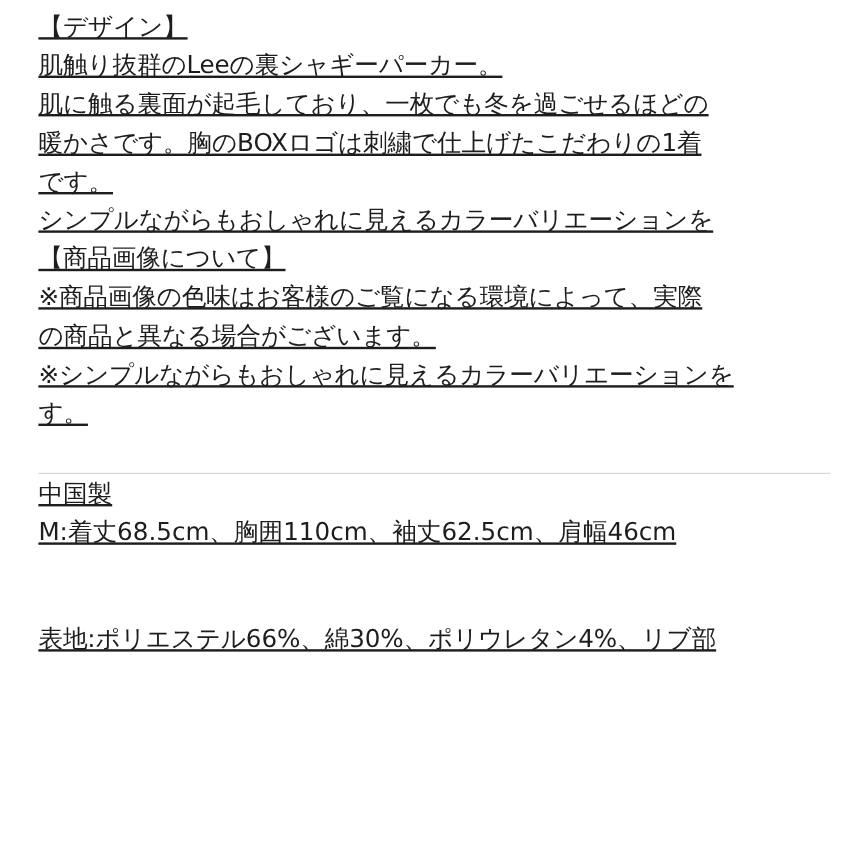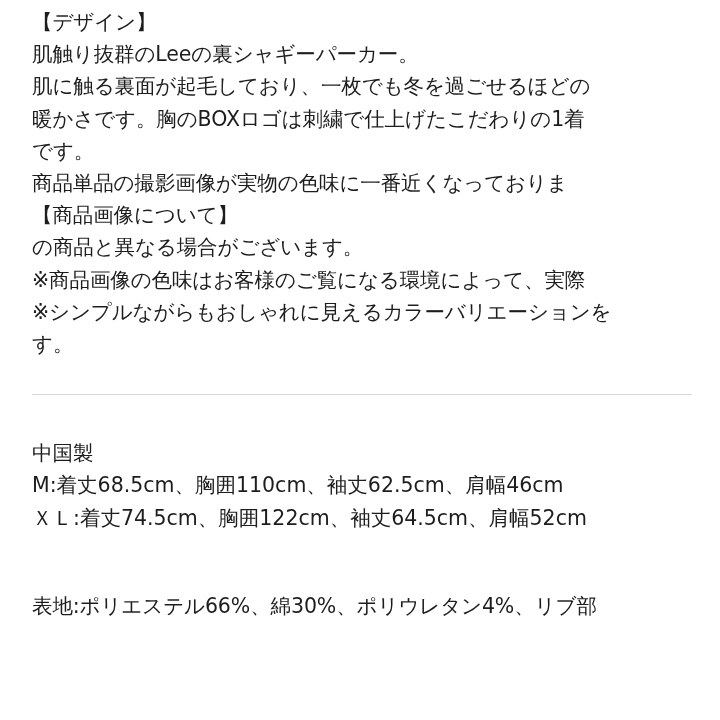--- a/index.html
+++ b/index.html
@@ -14,20 +14,21 @@
     font-family: "DejaVu Sans", "Liberation Sans", sans-serif;
     color: #1d1d1d;
     -webkit-font-smoothing: antialiased;
   }
   .page {
     width: 720px;
     height: 720px;
     box-sizing: border-box;
     padding: 6px 28px 0 32px;
     position: relative;
+    text-decoration: underline;
   }
   .block {
     margin: 0;
   }
   .line {
     font-size: 20.5px;
     line-height: 32.2px;
     letter-spacing: 0.1px;
     white-space: pre;
     color: #1d1d1d;
@@ -35,21 +36,20 @@
   .desc-block .line {
     letter-spacing: -0.1px;
   }
   .divider {
     border: 0;
     border-top: 1px solid #d8d8d8;
     margin: 34px 0 0 0;
     width: 100%;
   }
   .spec-block {
-    margin-top: 42px;
   }
   .spec-block .line {
     letter-spacing: 0px;
   }
   .material-block {
     margin-top: 56px;
   }
   .material-block .line {
     letter-spacing: -0.1px;
   }
@@ -58,33 +58,32 @@
 <body>
 
 <div class="page">
 
   <div class="block desc-block">
     <div class="line">【デザイン】</div>
     <div class="line">肌触り抜群のLeeの裏シャギーパーカー。</div>
     <div class="line">肌に触る裏面が起毛しており、一枚でも冬を過ごせるほどの</div>
     <div class="line">暖かさです。胸のBOXロゴは刺繍で仕上げたこだわりの1着</div>
     <div class="line">です。</div>
-    <div class="line">商品単品の撮影画像が実物の色味に一番近くなっておりま</div>
+    <div class="line">シンプルながらもおしゃれに見えるカラーバリエーションを</div>
     <div class="line">【商品画像について】</div>
+    <div class="line">※商品画像の色味はお客様のご覧になる環境によって、実際</div>
     <div class="line">の商品と異なる場合がございます。</div>
-    <div class="line">※商品画像の色味はお客様のご覧になる環境によって、実際</div>
     <div class="line">※シンプルながらもおしゃれに見えるカラーバリエーションを</div>
     <div class="line">す。</div>
   </div>
 
   <hr class="divider">
 
   <div class="block spec-block">
     <div class="line">中国製</div>
     <div class="line">M:着丈68.5cm、胸囲110cm、袖丈62.5cm、肩幅46cm</div>
-    <div class="line">ＸＬ:着丈74.5cm、胸囲122cm、袖丈64.5cm、肩幅52cm</div>
   </div>
 
   <div class="block material-block">
     <div class="line">表地:ポリエステル66%、綿30%、ポリウレタン4%、リブ部</div>
   </div>
 
 </div>
 
 </body></html>

